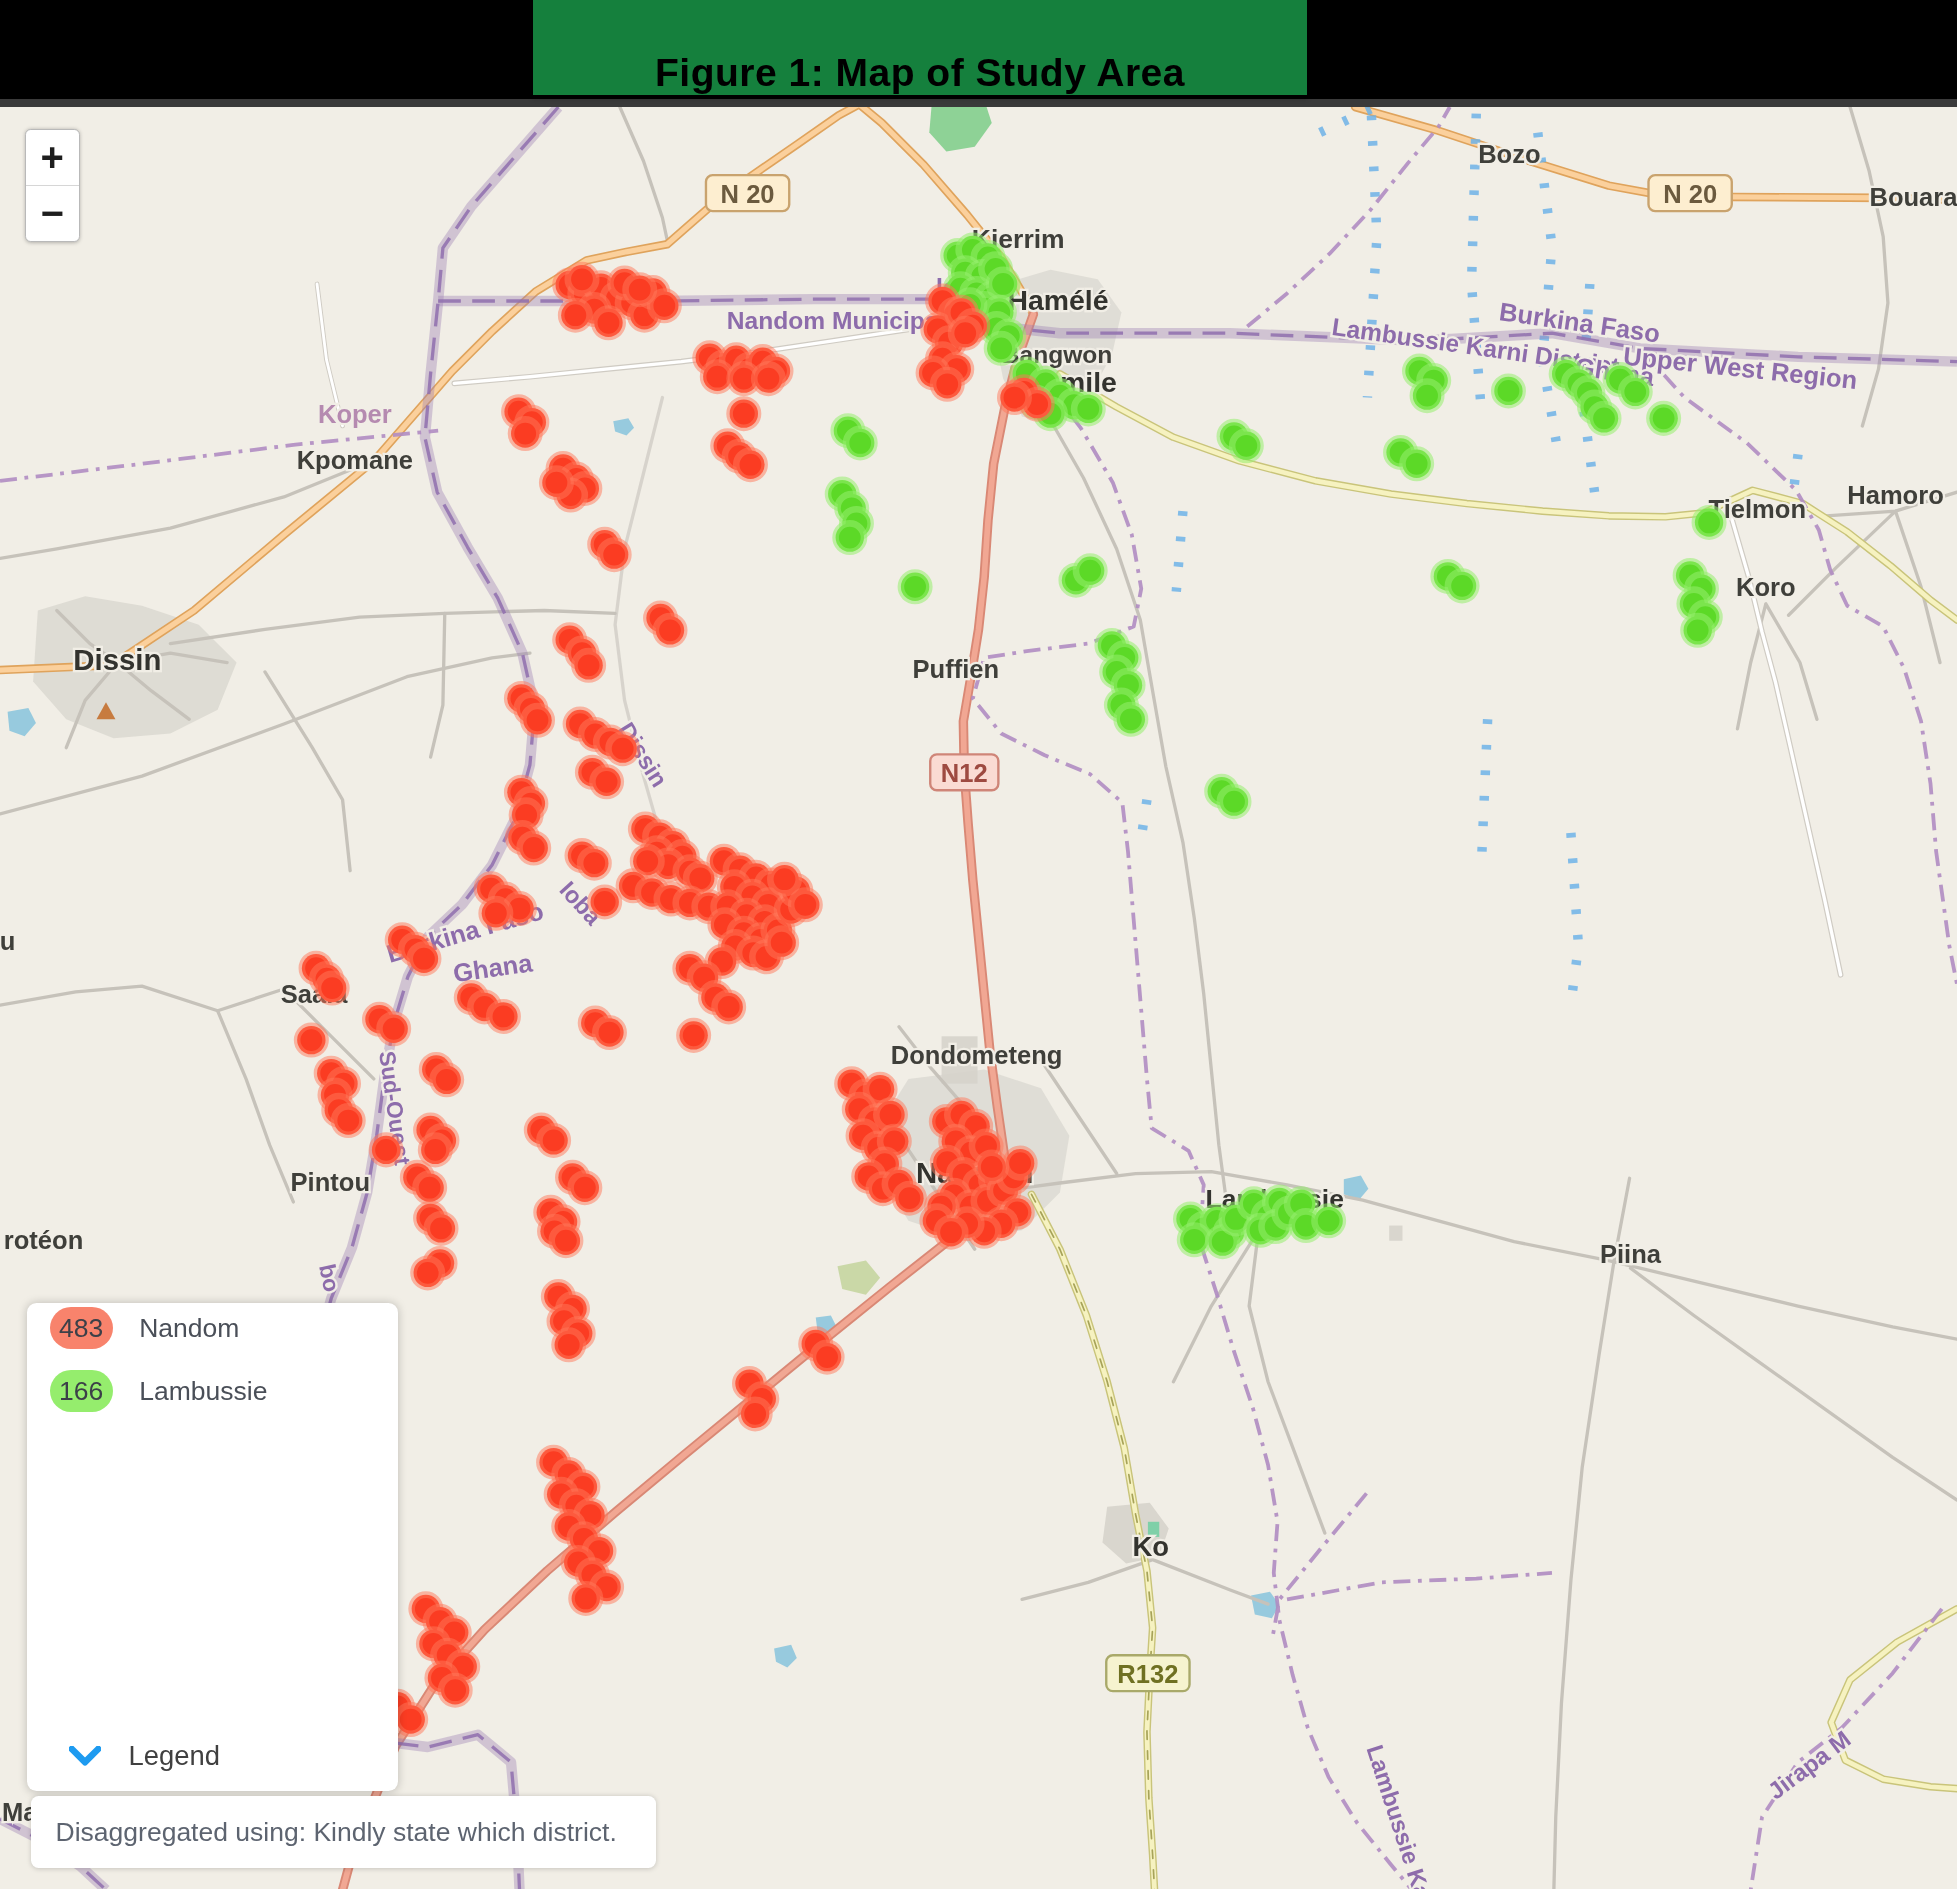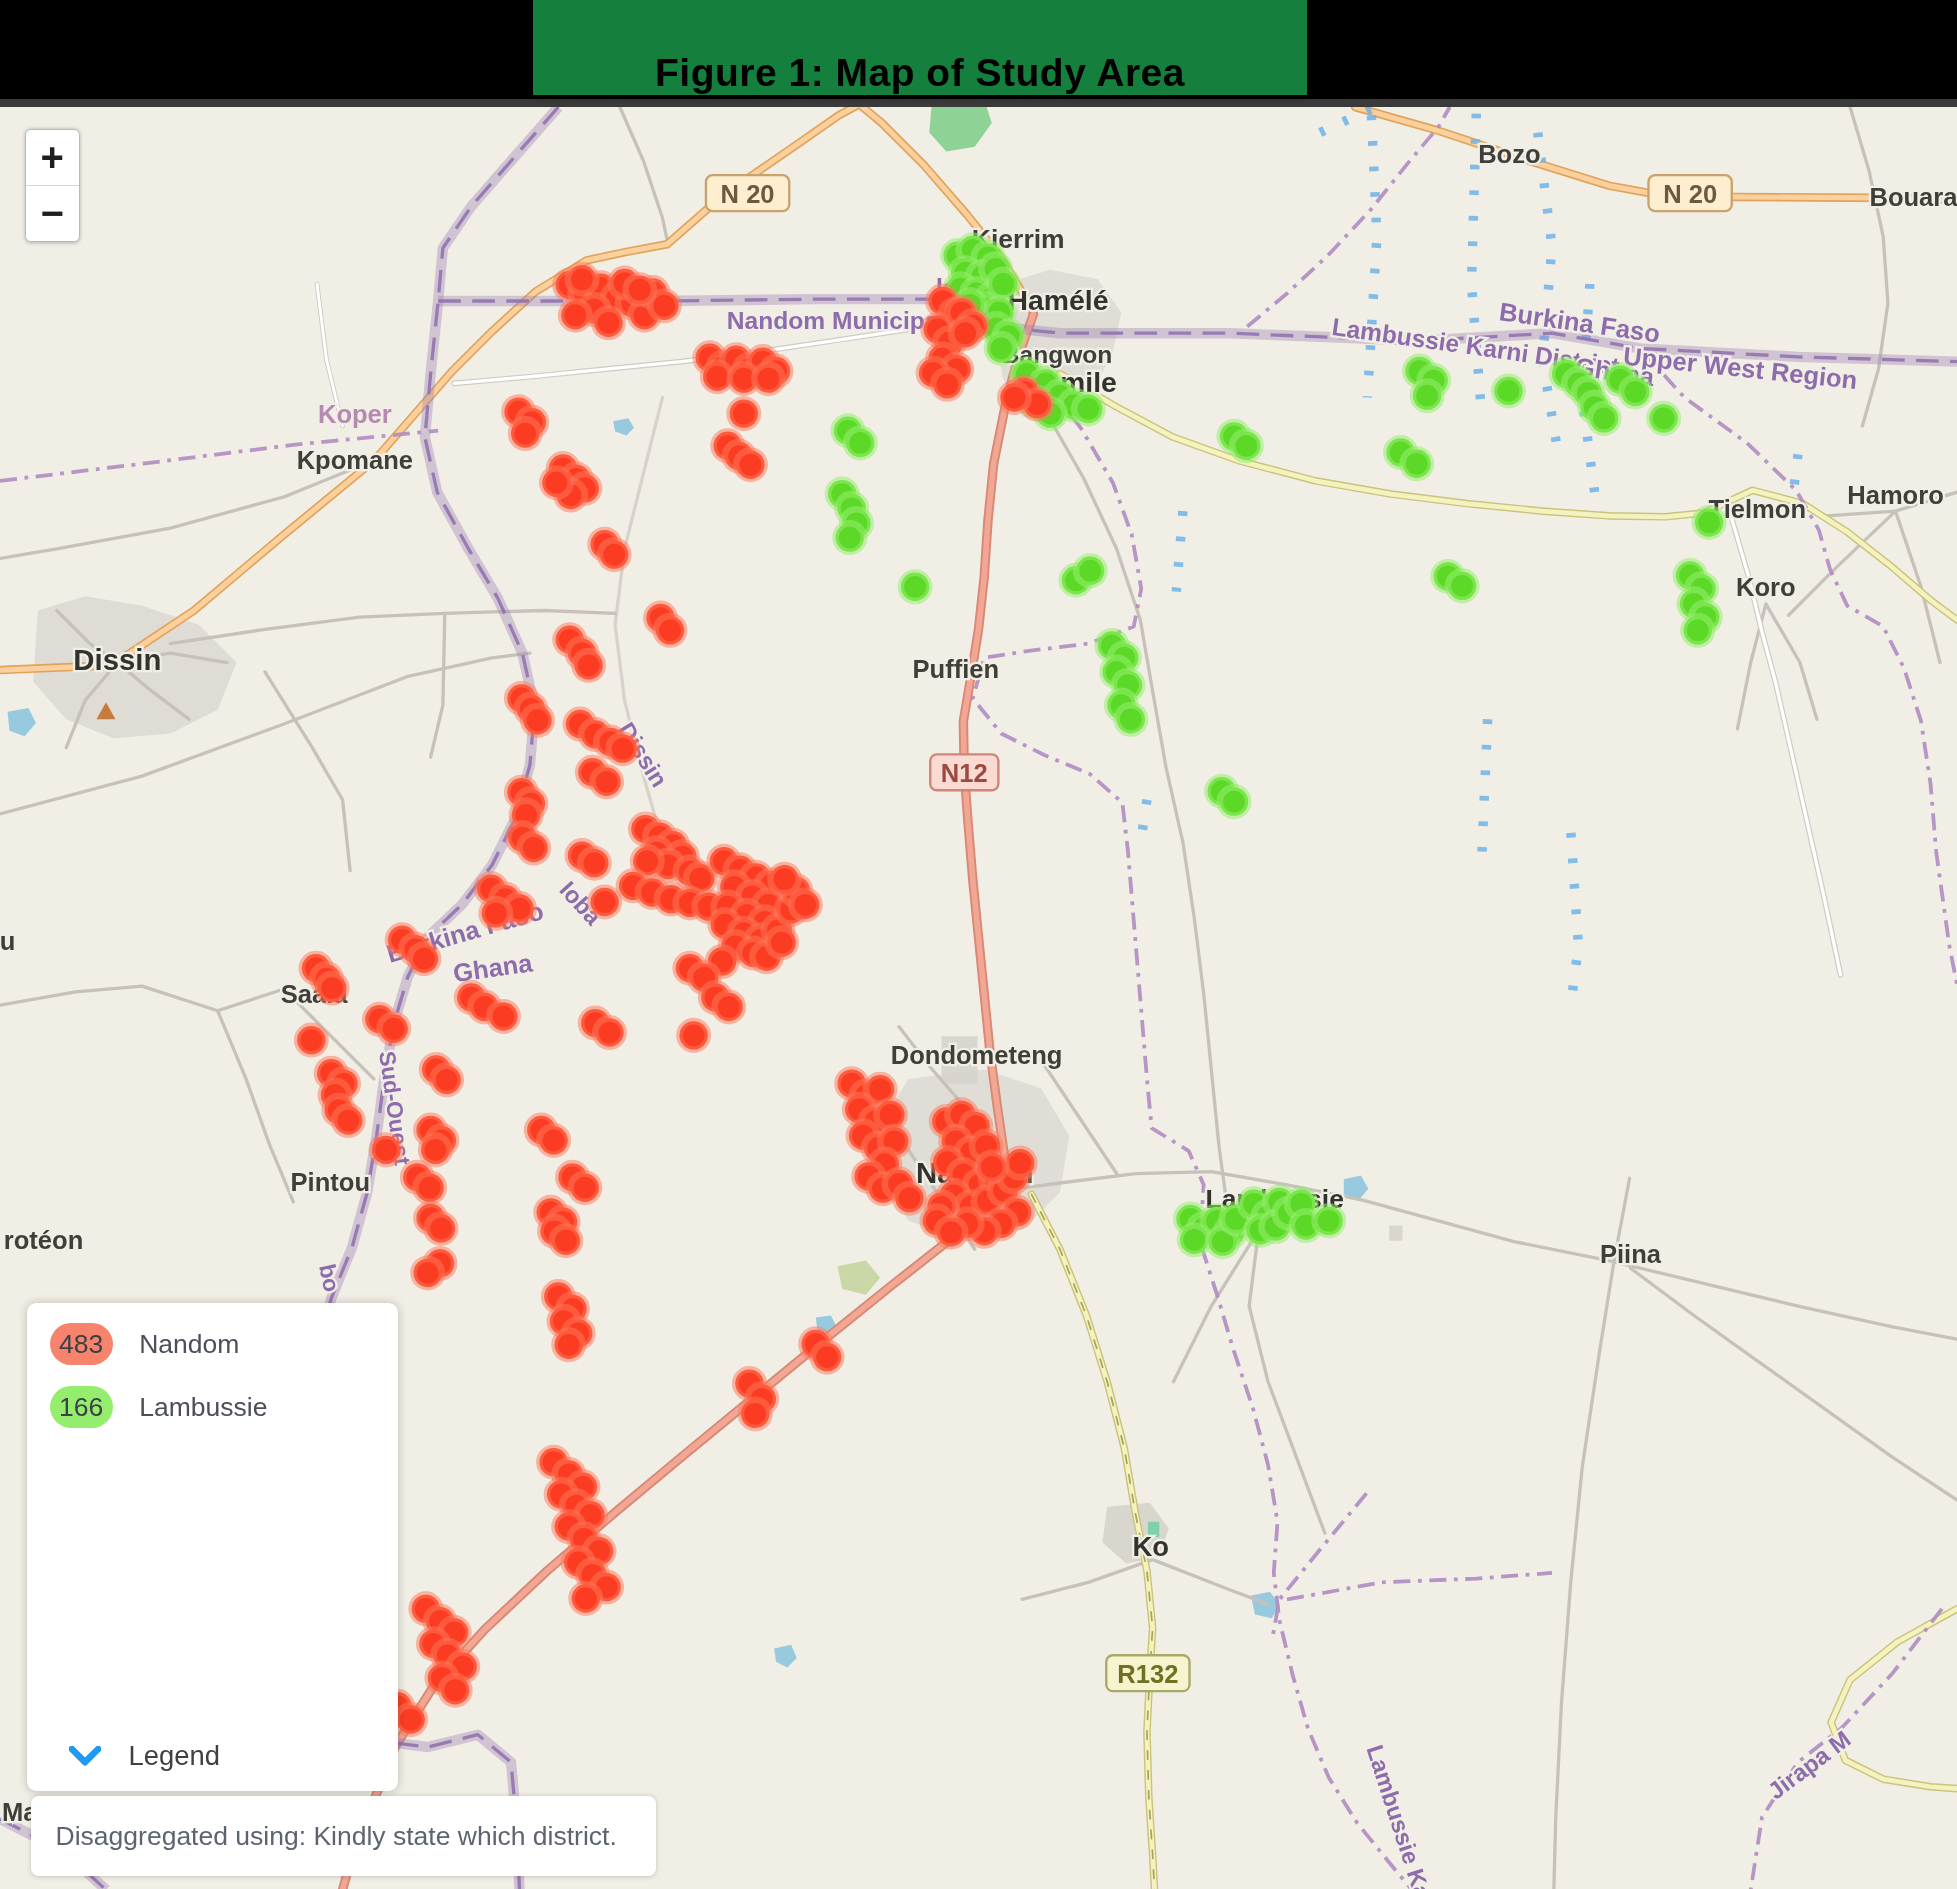--- a/index.html
+++ b/index.html
@@ -14,30 +14,30 @@
   
   #zoomctl{position:absolute;left:24.6px;top:129px;width:53px;z-index:30;background:#fff;
            border:1.9px solid #b9b9b9;border-radius:5.7px;box-shadow:0 0.9px 3.8px rgba(0,0,0,.25);}
   #zoomctl .zbtn{width:100%;height:55px;display:flex;align-items:center;justify-content:center;
            font-size:40px;font-weight:700;color:#1e1e1e;cursor:pointer;user-select:none;}
   #zoomctl .zdiv{height:0.9px;background:#d6d6d6;}
   
   #legendpanel{position:absolute;left:26.5px;top:1303px;width:371px;height:488px;background:#fff;
            border-radius:9.5px;box-shadow:0 0.9px 9.5px rgba(0,0,0,.22);z-index:30;}
   .lgrow{display:flex;align-items:center;gap:26.5px;margin:0 0 0 23px;}
-  .lgrow.first{padding-top:20px;}
+  .lgrow.first{padding-top:4px;}
   .lgrow + .lgrow{margin-top:21px;}
   .pill{min-width:59px;height:42px;border-radius:23px;display:flex;align-items:center;justify-content:center;
         font-size:26.5px;color:#3c4048;padding:0 9.5px;box-sizing:border-box;}
   .lglabel{font-size:26.5px;color:#4a4f58;}
   #legendfooter{position:absolute;left:42px;bottom:19px;display:flex;align-items:center;gap:28px;cursor:pointer;}
   #legendfooter .chev{width:32px;height:21px;}
   #legendfooter .ftext{font-size:27.4px;color:#404040;}
   
-  #notebox{position:absolute;left:31px;top:1796px;width:625px;height:80px;background:#fff;border-radius:7.6px;
+  #notebox{position:absolute;left:31px;top:1796px;width:625px;height:72px;background:#fff;border-radius:7.6px;
            box-shadow:0 0.9px 5.7px rgba(0,0,0,.18);z-index:31;display:flex;align-items:center;}
   #notebox span{font-size:26.5px;color:#5d6470;margin-left:24.6px;}
   
   #mapwrap{position:absolute;left:0;top:0;width:1957px;height:1890px;z-index:1;}
   text.maplabel{paint-order:stroke;stroke:#f1eee6;stroke-width:5px;font-family:"Liberation Sans",sans-serif;}
   text.badgetxt{font-family:"Liberation Sans",sans-serif;}
 </style>
 </head>
 <body>
 

